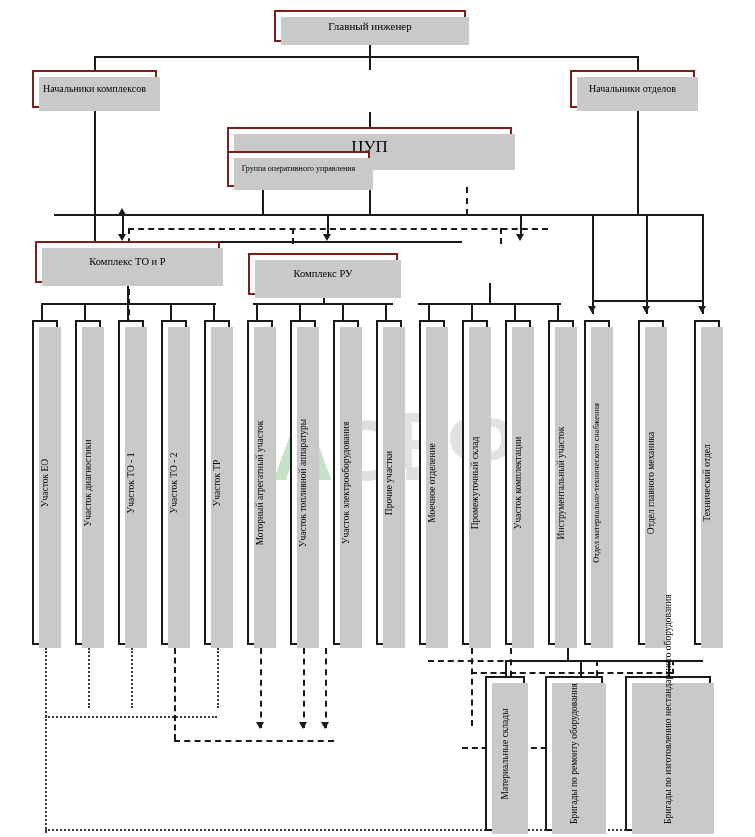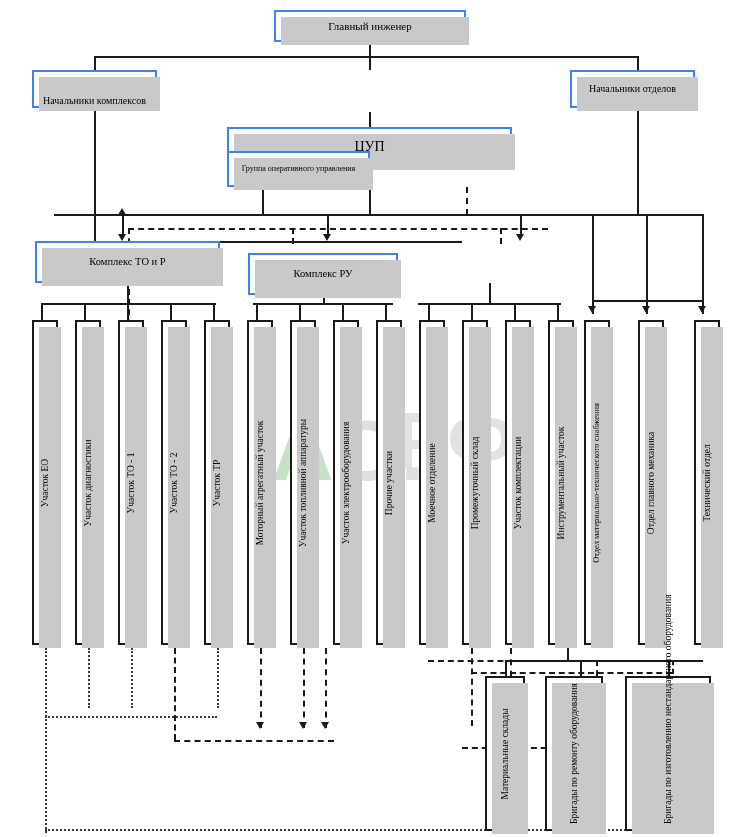--- a/index.html
+++ b/index.html
@@ -1,20 +1,20 @@
 <!DOCTYPE html>
 <html><head>
 <meta charset="utf-8">
 <style>
   html,body{margin:0;padding:0;background:#ffffff;}
   body{font-family:"Liberation Serif","DejaVu Serif",serif;}
   #stage{position:relative;width:755px;height:837px;overflow:hidden;background:#fff;}
 
   
-  .box{position:absolute;box-sizing:border-box;border:2px solid #3b82f6;background:#ffffff;
+  .box{position:absolute;box-sizing:border-box;border:2px solid #7f1d1d;background:#ffffff;
        display:flex;align-items:center;justify-content:center;text-align:center;
        color:#000;line-height:1.15;z-index:5;}
   .box .lbl{display:block;padding:0 3px;}
   .box::after{content:"";position:absolute;left:5px;top:5px;width:100%;height:100%;
        background:#c9c9c9;z-index:-1;}
 
   
   .vbox{position:absolute;box-sizing:border-box;border:2px solid #1a1a1a;background:#fff;
         z-index:5;overflow:visible;}
   .vbox::after{content:"";position:absolute;left:5px;top:5px;width:100%;height:100%;
@@ -60,34 +60,34 @@
     <span class="lbl">Главный инженер</span>
   </div>
 
   <div class="ln v2" style="left:369px;top:42px;height:15px;"></div>
 
   <div class="ln h2" style="left:94px;top:56px;width:545px;"></div>
   <div class="ln v2" style="left:94px;top:56px;height:14px;"></div>
   <div class="ln v2" style="left:369px;top:56px;height:14px;"></div>
   <div class="ln v2" style="left:637px;top:56px;height:14px;"></div>
 
-  <div class="box" style="left:32px;top:70px;width:125px;height:38px;font-size:10px;align-items:flex-end;">
+  <div class="box" style="left:32px;top:70px;width:125px;height:38px;font-size:10px;">
     <span class="lbl">Начальники комплексов</span>
   </div>
 
 
   <div class="box" style="left:570px;top:70px;width:125px;height:38px;font-size:10px;">
     <span class="lbl">Начальники отделов</span>
   </div>
 
   <div class="ln v2" style="left:94px;top:108px;height:107px;"></div>
   <div class="ln v2" style="left:369px;top:112px;height:15px;"></div>
   <div class="ln v2" style="left:637px;top:108px;height:107px;"></div>
 
-  <div class="box" style="left:227px;top:127px;width:285px;height:40px;font-size:14px;">
+  <div class="box" style="left:227px;top:127px;width:285px;height:40px;font-size:17px;">
     <span class="lbl">ЦУП</span>
   </div>
   <div class="box" style="left:227px;top:151px;width:143px;height:36px;font-size:8px;">
     <span class="lbl">Группа оперативного управления</span>
   </div>
 
   <div class="ln v2" style="left:262px;top:187px;height:27px;"></div>
   <div class="ln v2" style="left:369px;top:187px;height:27px;"></div>
 
   <div class="dash-v" style="left:466px;top:187px;height:28px;"></div>

